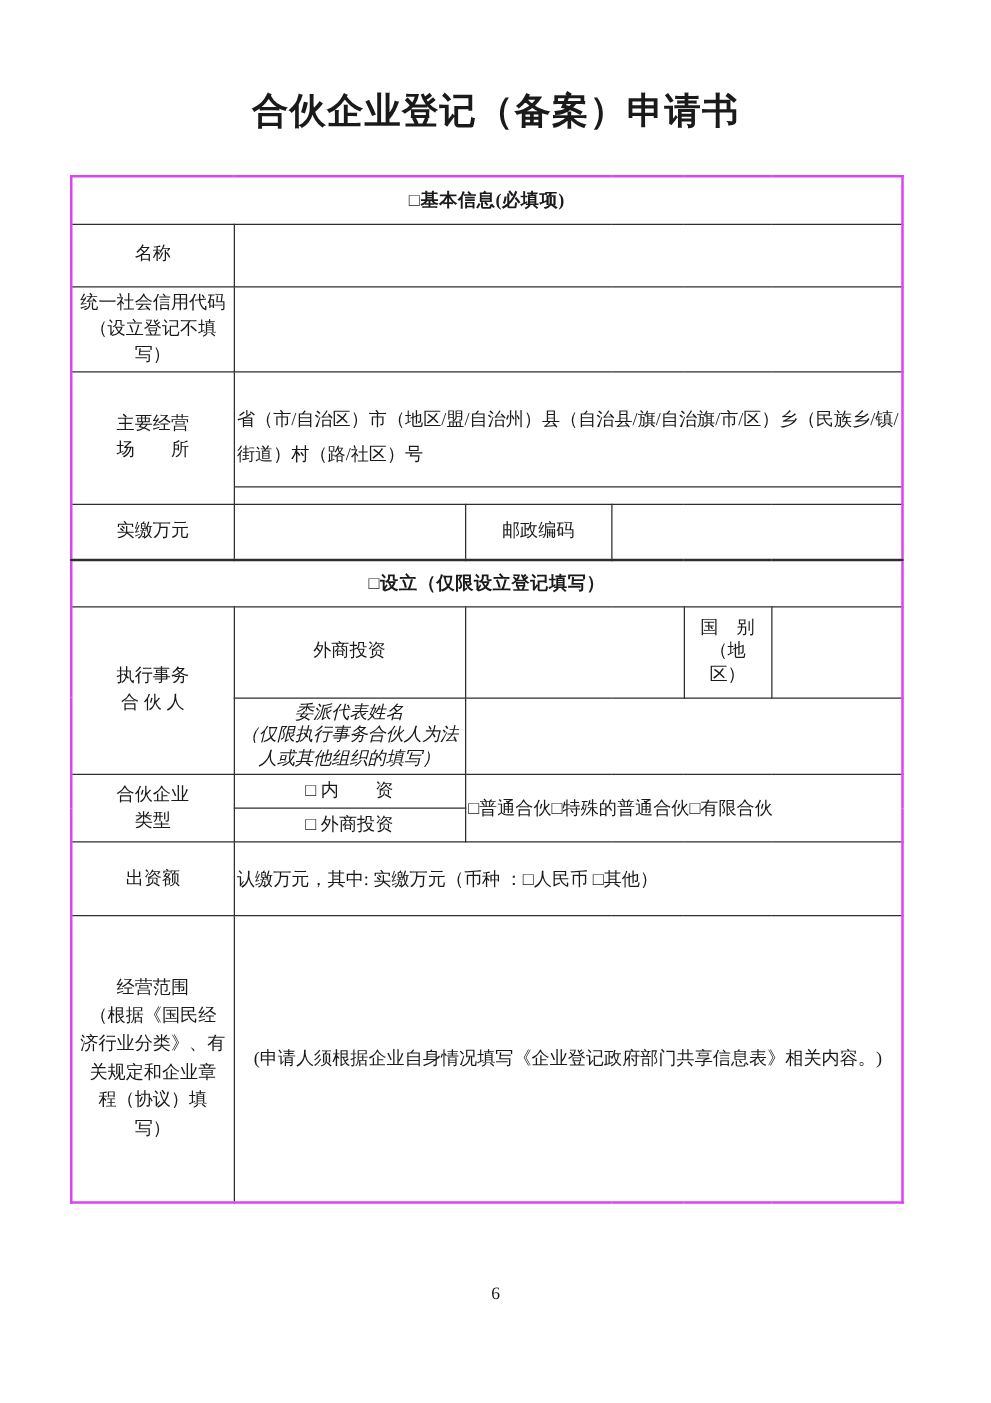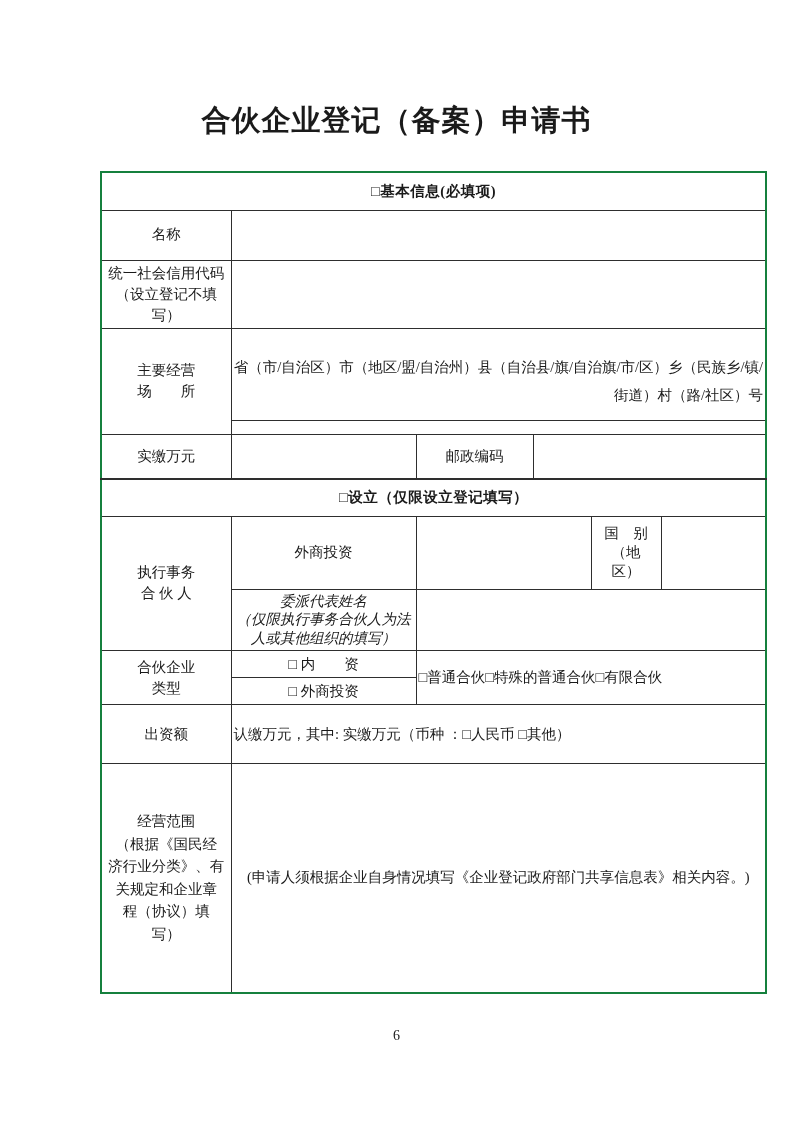--- a/index.html
+++ b/index.html
@@ -7,33 +7,33 @@
   .page {
     position: relative;
     width: 793px;
     height: 1122px;
     background: #ffffff;
     color: #1a1a1a;
     font-family: "Liberation Serif", "DejaVu Serif", serif;
     overflow: hidden;
   }
   .title {
-    padding-top: 104px;
+    padding-top: 73px;
     text-align: center;
     font-size: 29px;
     font-weight: bold;
     letter-spacing: 1px;
     line-height: 33px;
   }
   table.form {
     border-collapse: collapse;
     table-layout: fixed;
     width: 665px;
-    margin: 34px 0 0 100px;
-    border: 2px solid #15803d;
+    margin: 34px 0 0 56px;
+    border: 2px solid #d946ef;
   }
   table.form td {
     border: 1px solid #2e2e2e;
     vertical-align: middle;
     font-size: 14.5px;
     padding: 2px;
   }
   tr.r-h2 td { border-top-width: 2px; }
   .sec {
     text-align: center;
@@ -43,21 +43,21 @@
   }
   .lab { text-align: center; line-height: 1.45; }
   .pre { white-space: pre-line; }
   .small { font-size: 13.5px; line-height: 1.3; font-style: italic; }
   .clab { font-size: 14px; line-height: 1.3; }
   .left { text-align: left; padding-left: 9px; }
   .scopelab { line-height: 1.55; }
   .addr-cell {
     position: relative;
     vertical-align: top;
-    text-align: right;
+    text-align: left;
     padding: 7px 12px 0 8px;
     font-size: 14px;
     line-height: 1.95;
   }
   .addr-line {
     position: absolute;
     left: 0; right: 0; bottom: 13px;
     height: 0;
     border-bottom: 1px solid #2e2e2e;
   }

